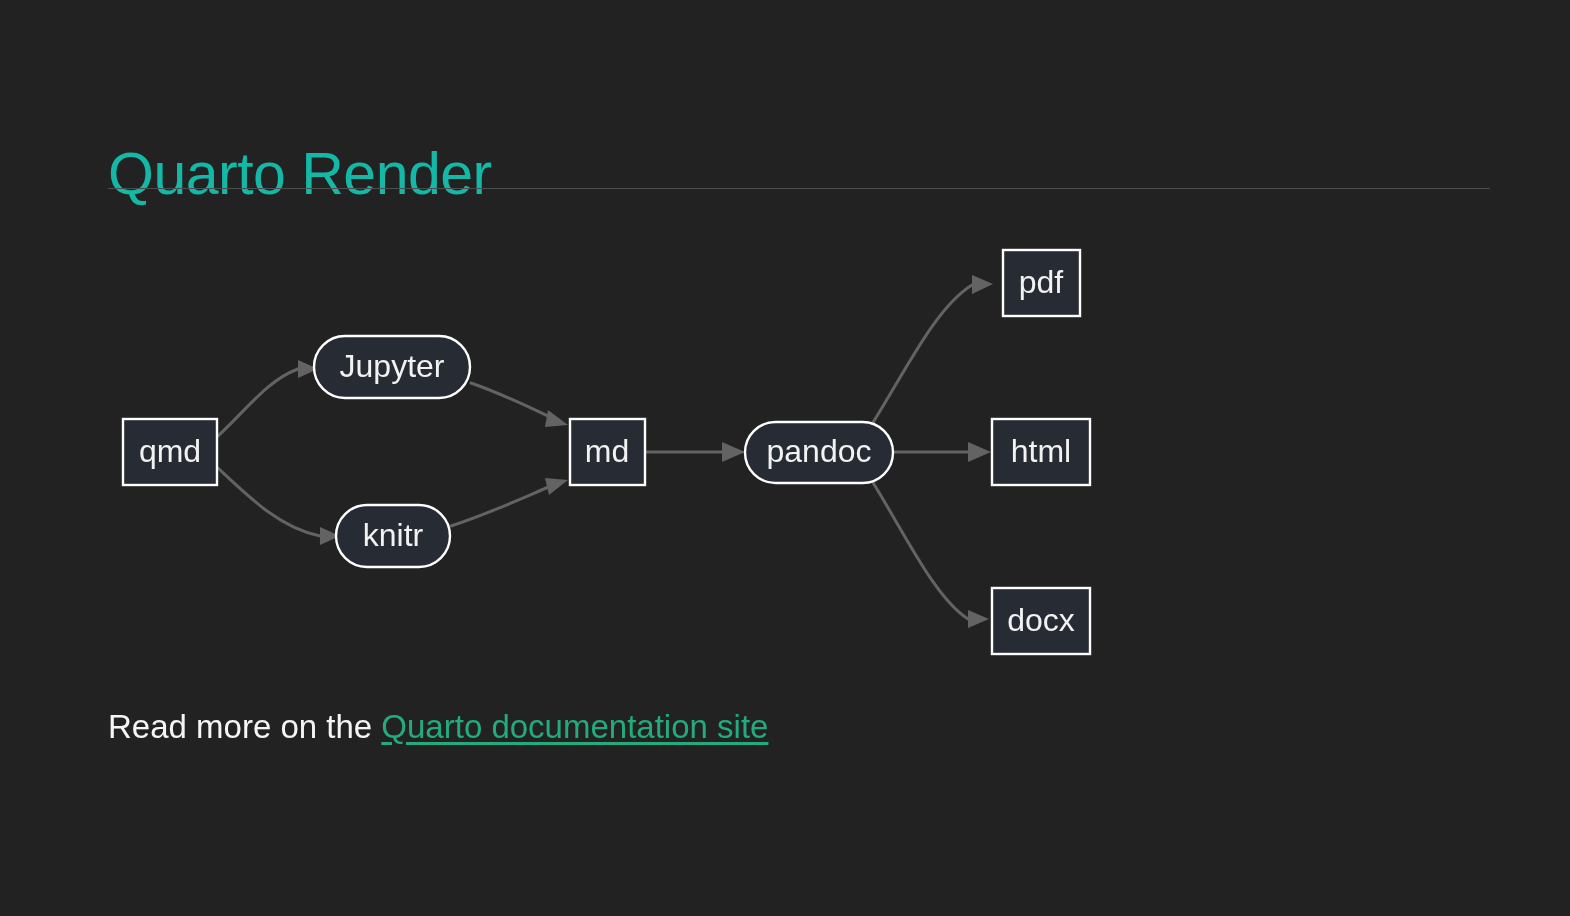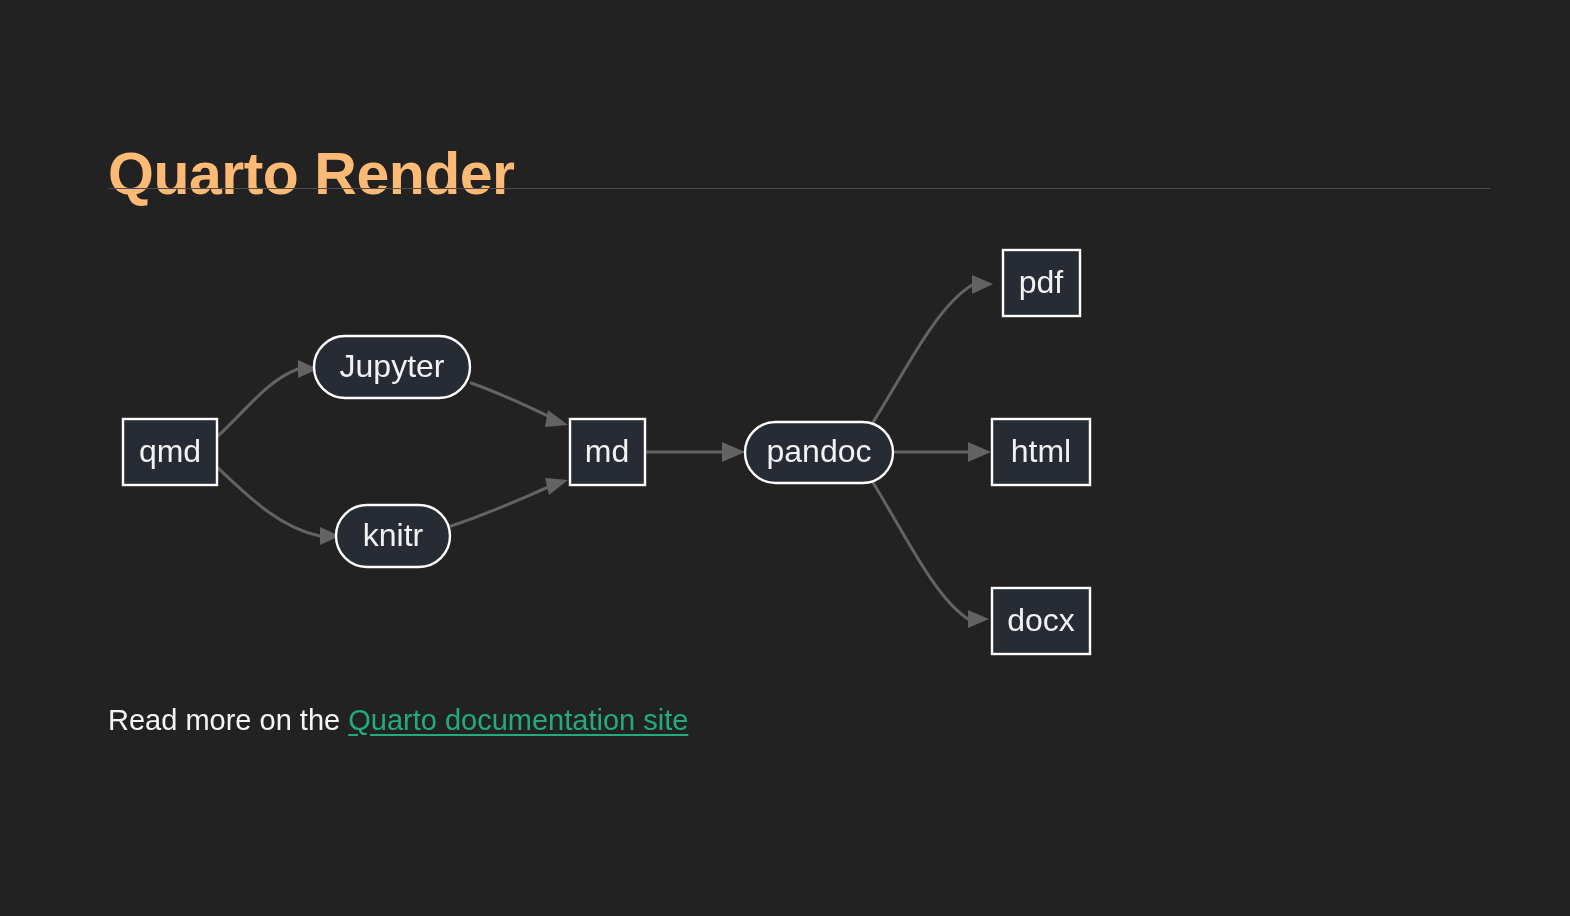--- a/index.html
+++ b/index.html
@@ -20,23 +20,23 @@
     position: absolute;
     inset: 0;
   }
 
   
   .slide-title {
     position: absolute;
     left: 108px;
     top: 104px;
     font-size: 59px;
-    font-weight: 700;
+    font-weight: 400;
     line-height: 1.05;
-    color: #fdba74;
+    color: #14b8a6;
     letter-spacing: -0.5px;
     white-space: nowrap;
   }
 
   .title-rule {
     position: absolute;
     left: 108px;
     top: 188px;
     width: 1382px;
     height: 1px;
@@ -81,21 +81,21 @@
   }
   .edge-head {
     fill: #636363;
   }
 
   
   .read-more {
     position: absolute;
     left: 108px;
     top: 675px;
-    font-size: 29px;
+    font-size: 33px;
     font-weight: 400;
     color: #f5f5f5;
     white-space: nowrap;
   }
   .doc-link {
     color: #23ab7f;
     text-decoration: underline;
     text-underline-offset: 4px;
     cursor: pointer;
   }

